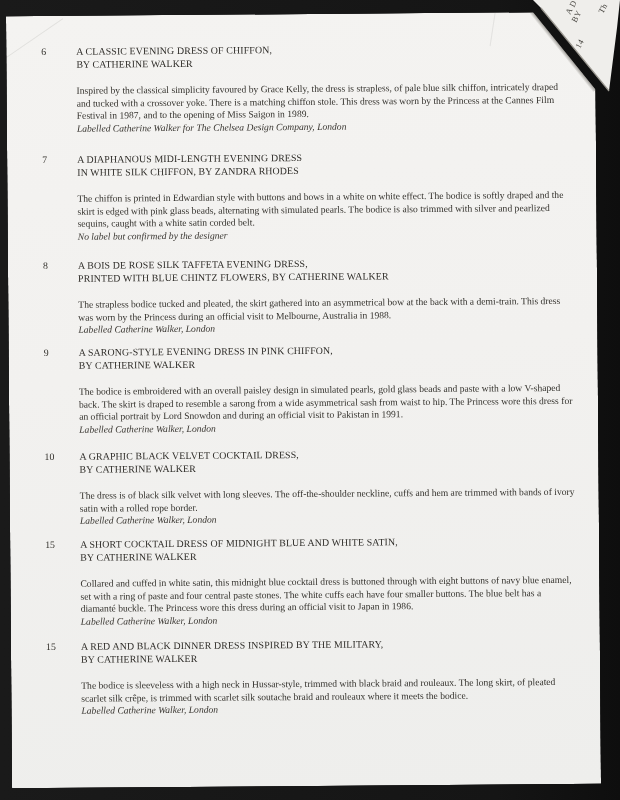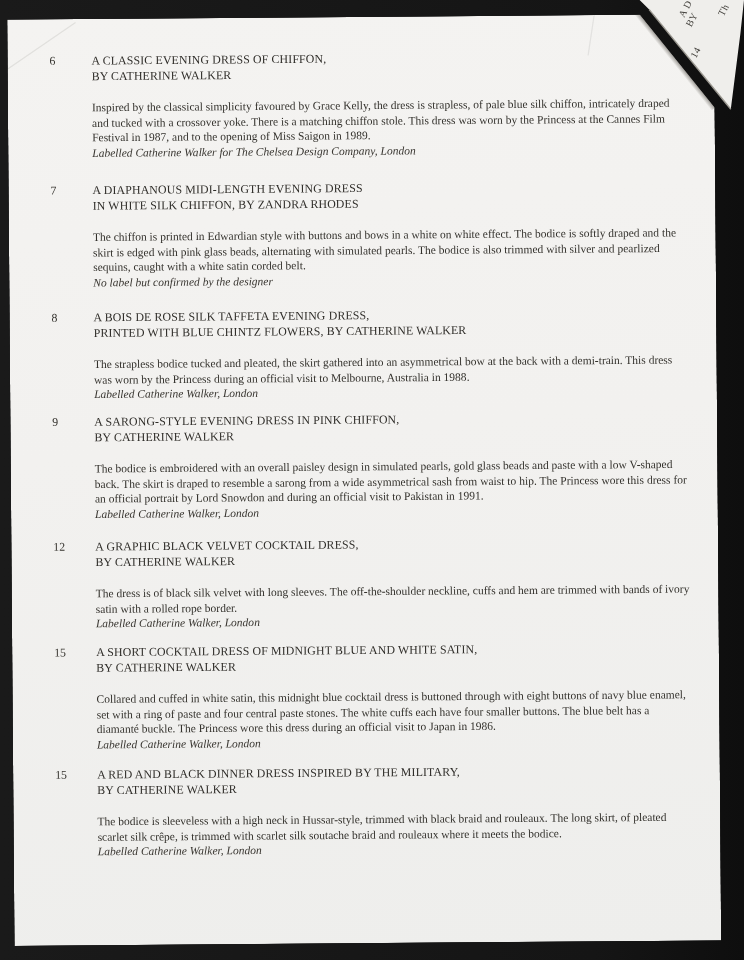--- a/index.html
+++ b/index.html
@@ -123,21 +123,21 @@
       <div class="entry-title">
         <div>A SARONG-STYLE EVENING DRESS IN PINK CHIFFON,</div>
         <div>BY CATHERINE WALKER</div>
       </div>
       <p class="entry-body">The bodice is embroidered with an overall paisley design in simulated pearls, gold glass beads and paste with a low V-shaped back.  The skirt is draped to resemble a sarong from a wide asymmetrical sash from waist to hip.  The Princess wore this dress for an official portrait by Lord Snowdon and during an official visit to Pakistan in 1991.</p>
       <p class="entry-label">Labelled Catherine Walker, London</p>
     </div>
   </div>
 
   <div class="entry" style="top:435px">
-    <div class="lot-number">12</div>
+    <div class="lot-number">10</div>
     <div class="entry-content">
       <div class="entry-title">
         <div>A GRAPHIC BLACK VELVET COCKTAIL DRESS,</div>
         <div>BY CATHERINE WALKER</div>
       </div>
       <p class="entry-body">The dress is of black silk velvet with long sleeves.  The off-the-shoulder neckline, cuffs and hem are trimmed with bands of ivory satin with a rolled rope border.</p>
       <p class="entry-label">Labelled Catherine Walker, London</p>
     </div>
   </div>
 

